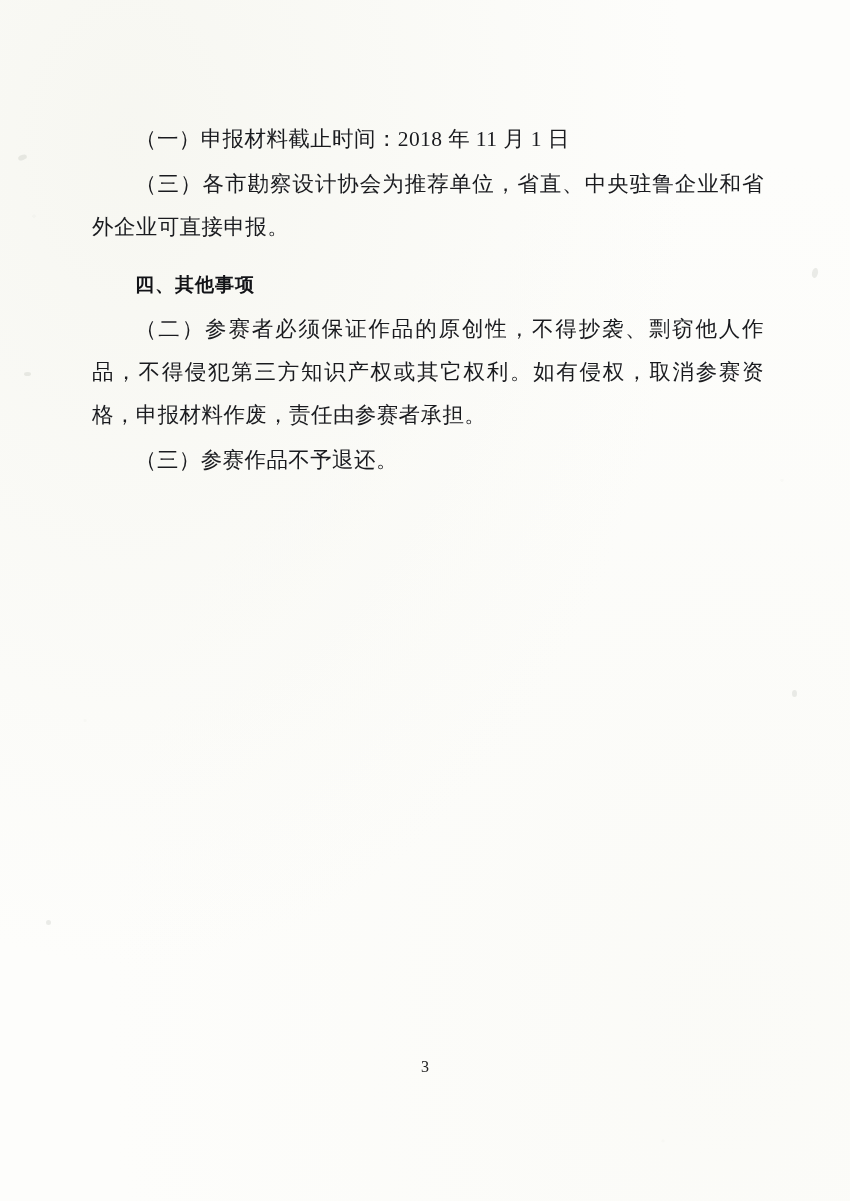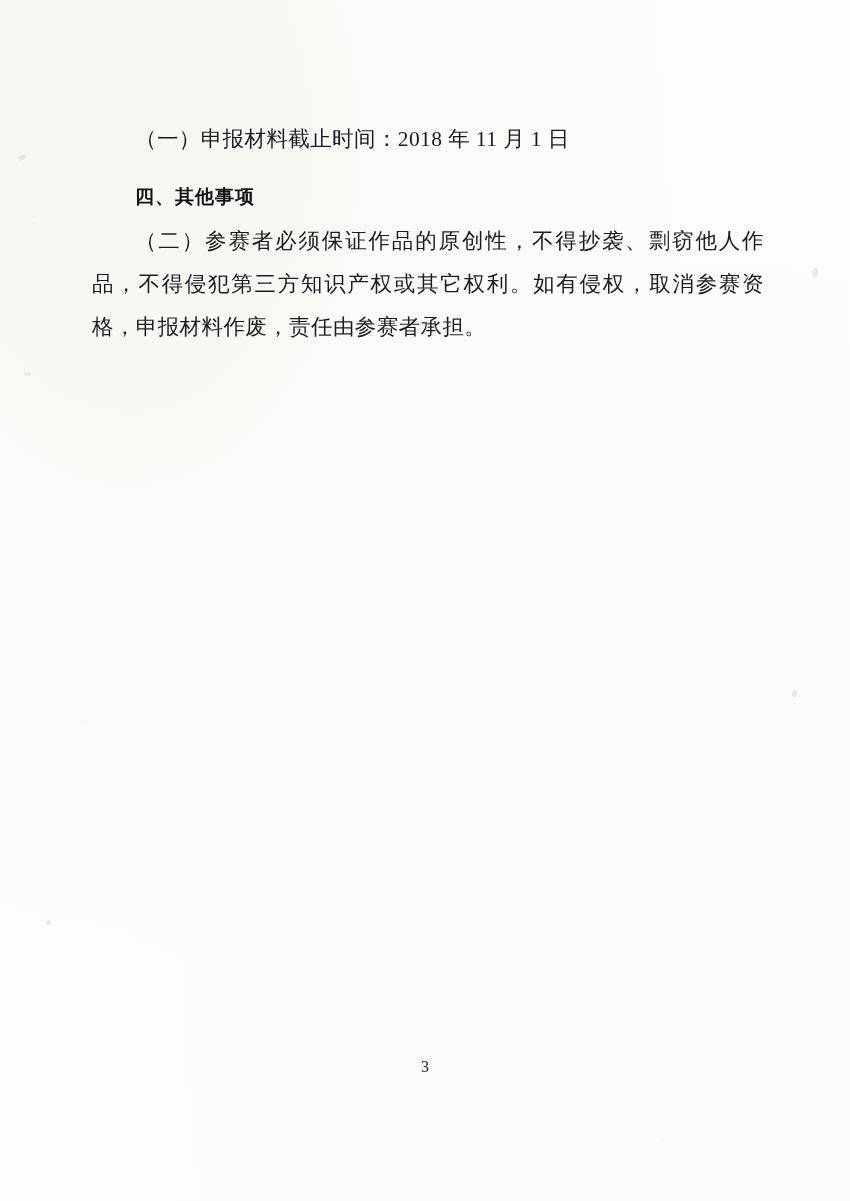--- a/index.html
+++ b/index.html
@@ -90,20 +90,22 @@
 <div class="page">
   <div class="scan-noise"></div>
   <div class="edge-mark m1"></div>
   <div class="edge-mark m2"></div>
   <div class="edge-mark m3"></div>
   <div class="edge-mark m4"></div>
   <div class="edge-mark m5"></div>
 
   <div class="content">
     <p class="indent">（一）申报材料截止时间：2018 年 11 月 1 日</p>
+    <p class="indent">（三）各市勘察设计协会为推荐单位，省直、中央驻鲁企业和省外企业可直接申报。</p>
 
     <h2>四、其他事项</h2>
     <p class="indent">（二）参赛者必须保证作品的原创性，不得抄袭、剽窃他人作品，不得侵犯第三方知识产权或其它权利。如有侵权，取消参赛资格，申报材料作废，责任由参赛者承担。</p>
+    <p class="indent">（三）参赛作品不予退还。</p>
 
   </div>
 
   <div class="page-number">3</div>
 </div>
 
 </body></html>

